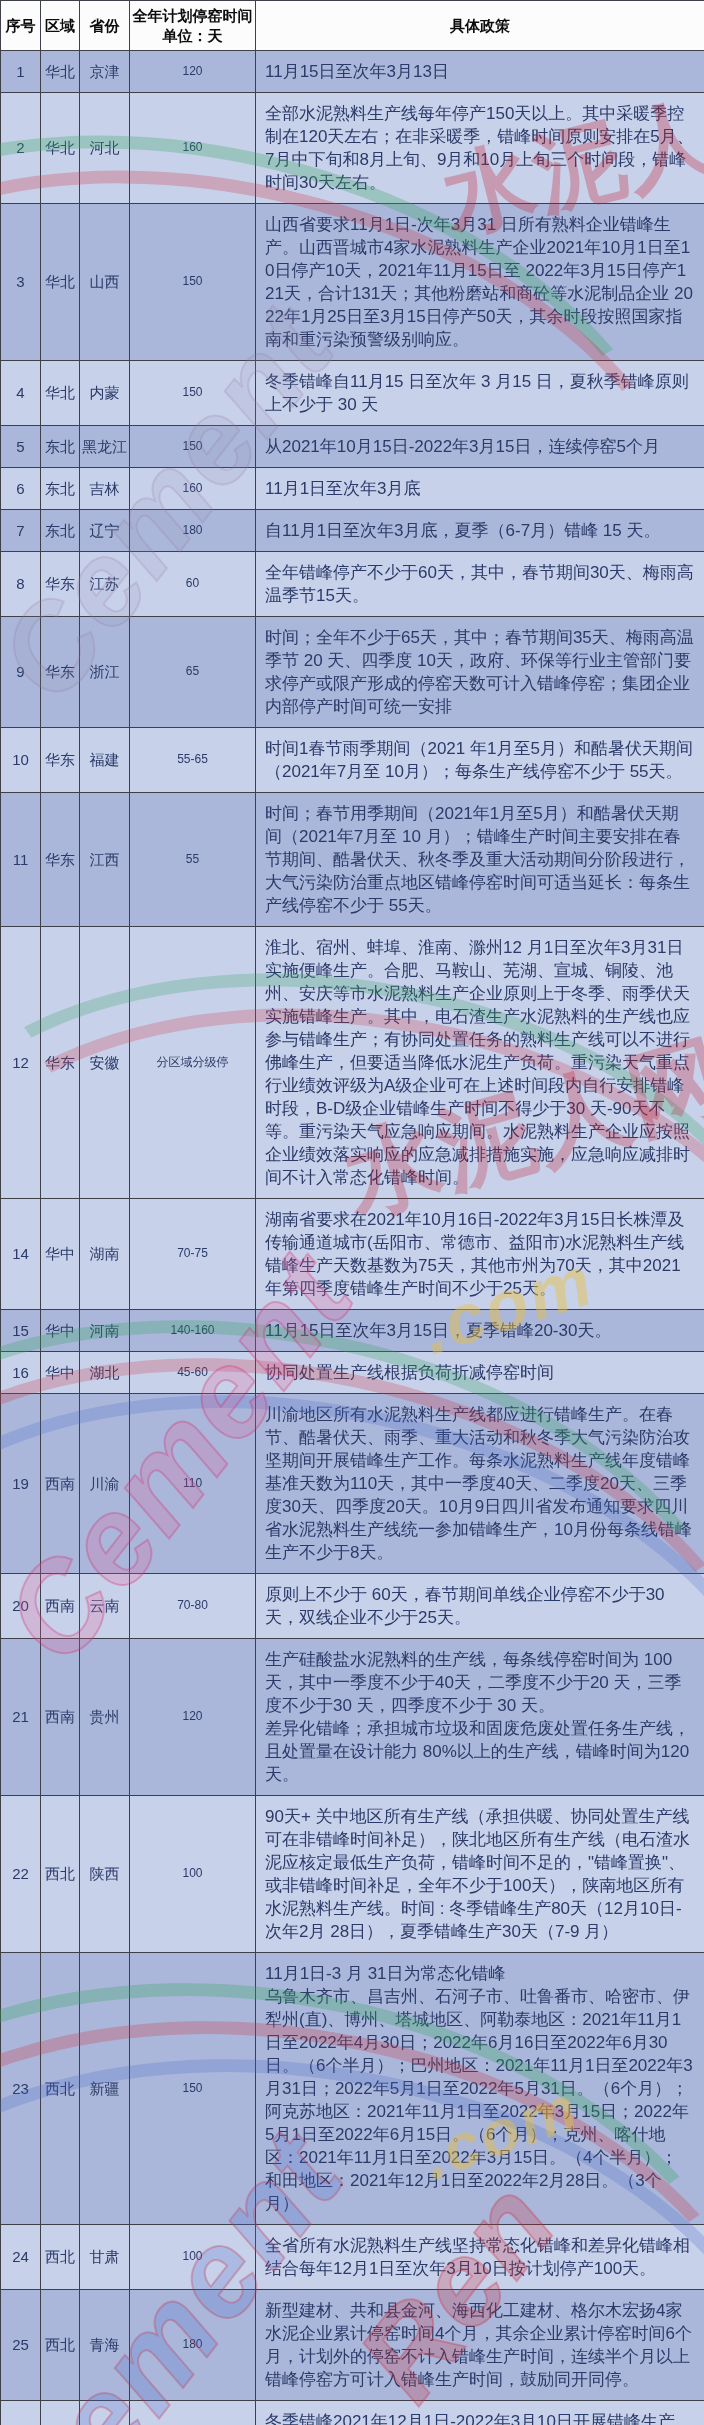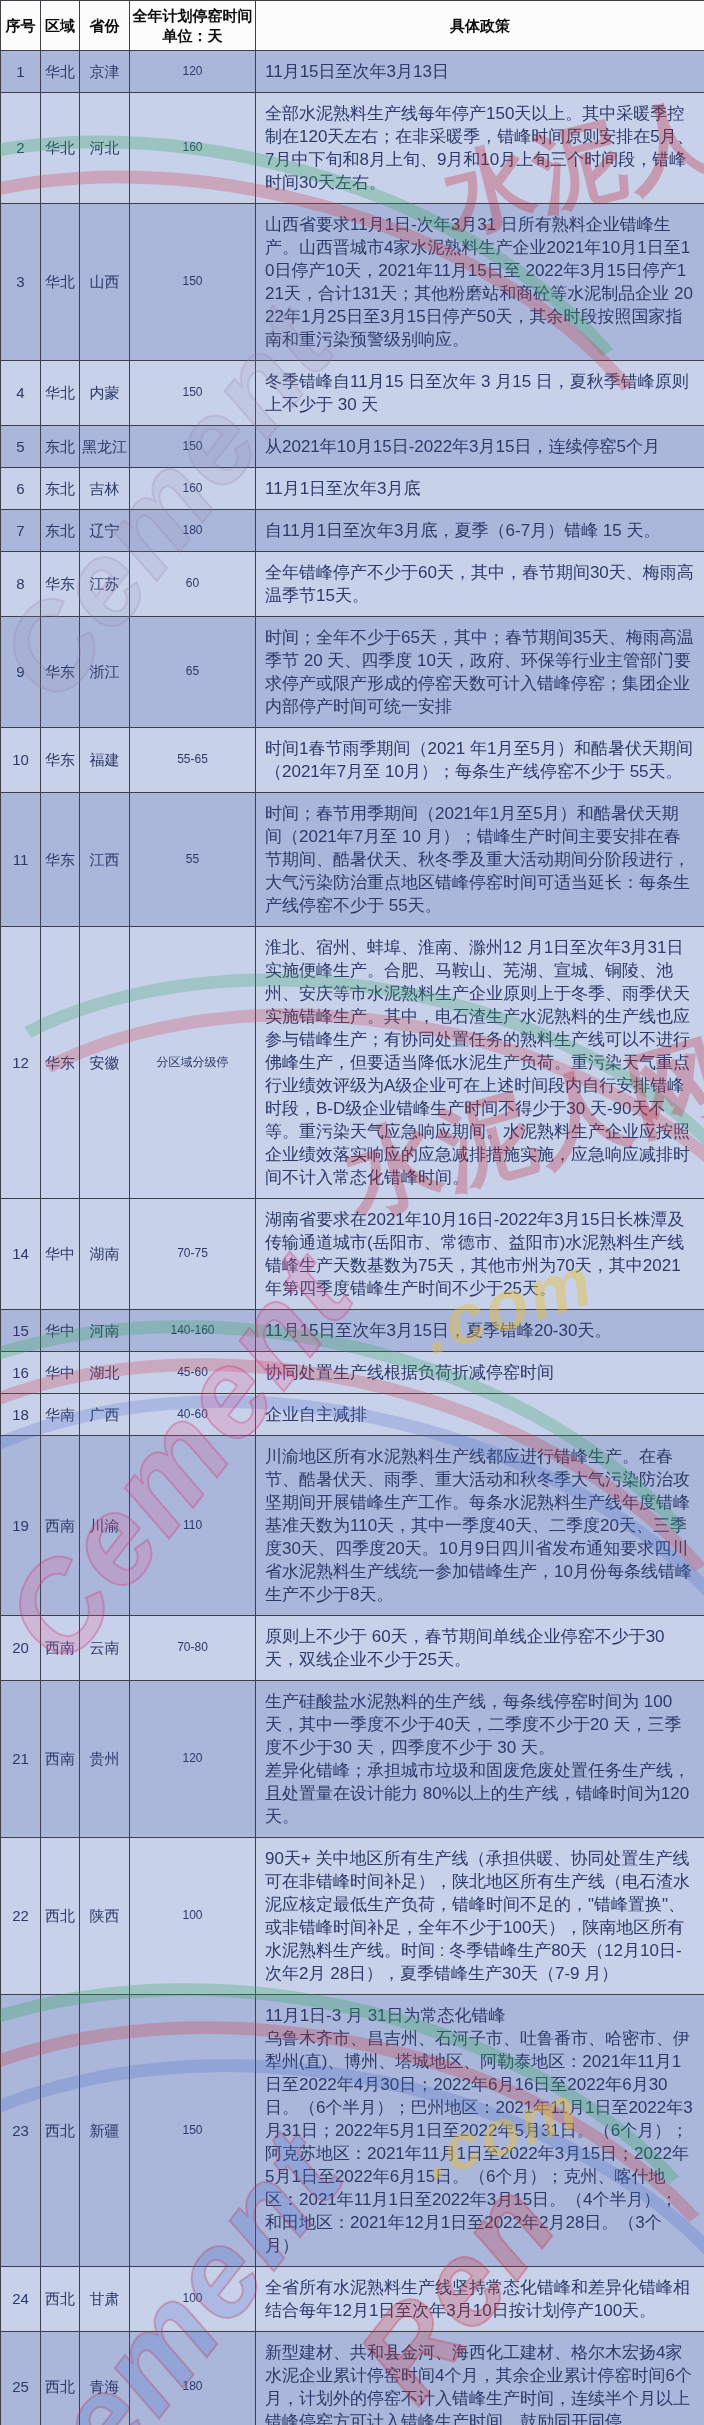--- a/index.html
+++ b/index.html
@@ -226,27 +226,20 @@
 
         <tr class="light">
           <td class="c">16</td>
           <td class="c">华中</td>
           <td class="c">湖北</td>
           <td class="c days">45-60</td>
           <td class="policy">协同处置生产线根据负荷折减停窑时间</td>
         </tr>
 
 
-        <tr class="light">
-          <td class="c">18</td>
-          <td class="c">华南</td>
-          <td class="c">广西</td>
-          <td class="c days">40-60</td>
-          <td class="policy">企业自主减排</td>
-        </tr>
 
         <tr class="dark">
           <td class="c">19</td>
           <td class="c">西南</td>
           <td class="c">川渝</td>
           <td class="c days">110</td>
           <td class="policy">川渝地区所有水泥熟料生产线都应进行错峰生产。在春节、酷暑伏天、雨季、重大活动和秋冬季大气污染防治攻坚期间开展错峰生产工作。每条水泥熟料生产线年度错峰基准天数为110天，其中一季度40天、二季度20天、三季度30天、四季度20天。10月9日四川省发布通知要求四川省水泥熟料生产线统一参加错峰生产，10月份每条线错峰生产不少于8天。</td>
         </tr>
 
         <tr class="light">

